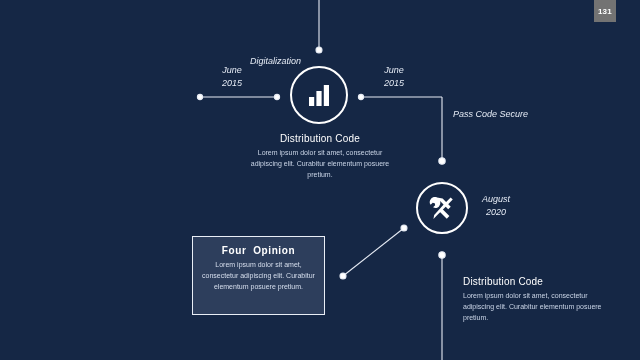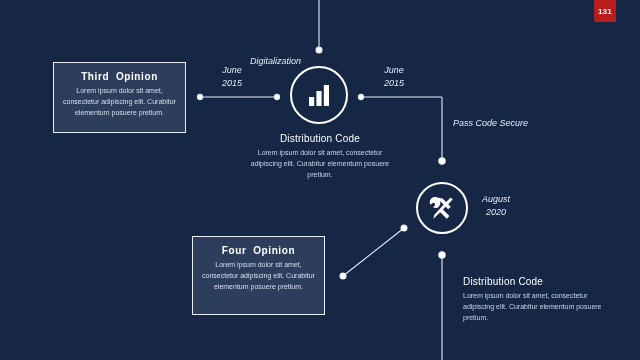--- a/index.html
+++ b/index.html
@@ -29,21 +29,21 @@
     pointer-events: none;
   }
 
   
   .page-badge {
     position: absolute;
     left: 594px;
     top: 0px;
     width: 22px;
     height: 22px;
-    background: #b91c1c;
+    background: #737373;
     color: #ffffff;
     font-size: 8px;
     font-weight: bold;
     display: flex;
     align-items: center;
     justify-content: center;
     letter-spacing: .3px;
   }
 
   
@@ -140,21 +140,21 @@
     position: absolute;
     color: #e4eaf4;
     font-style: italic;
     font-size: 9px;
     line-height: 1.45;
   }
   #date-june-left  { left: 222px; top: 64px;  text-align: left;  }
   #date-june-right { left: 384px; top: 64px;  text-align: left;  }
   #date-august     { left: 482px; top: 193px; text-align: left;  }
   #label-digitalization { left: 250px; top: 15px; margin-top: 40px;  }
-  #label-passcode       { left: 453px; top: 117px; }
+  #label-passcode       { left: 453px; top: 108px; }
 
   .date-label span { display: block; text-align: center; }
 </style>
 </head>
 <body>
 
 <div id="slide">
 
   <svg id="connectors" viewBox="0 0 640 360" width="640" height="360">
     <g stroke="#e7ecf5" stroke-width="1.1" fill="#ffffff">
@@ -194,24 +194,20 @@
   <div class="date-label" id="date-june-right">
     <span>June</span>
     <span>2015</span>
   </div>
 
   <div class="date-label" id="date-august">
     <span>August</span>
     <span>2020</span>
   </div>
 
-  <div class="opinion-card" id="card-third">
-    <div class="card-title">Third  Opinion</div>
-    <div class="card-body">Lorem ipsum dolor sit amet, consectetur adipiscing elit. Curabitur elementum posuere pretium.</div>
-  </div>
 
   <div class="opinion-card" id="card-four">
     <div class="card-title">Four  Opinion</div>
     <div class="card-body">Lorem ipsum dolor sit amet, consectetur adipiscing elit. Curabitur elementum posuere pretium.</div>
   </div>
 
   <div class="node-circle" id="node-distribution">
     <svg width="30" height="30" viewBox="0 0 30 30">
       <rect x="5" y="17" width="5.2" height="9" fill="#ffffff"></rect>
       <rect x="12.4" y="11" width="5.2" height="15" fill="#ffffff"></rect>

